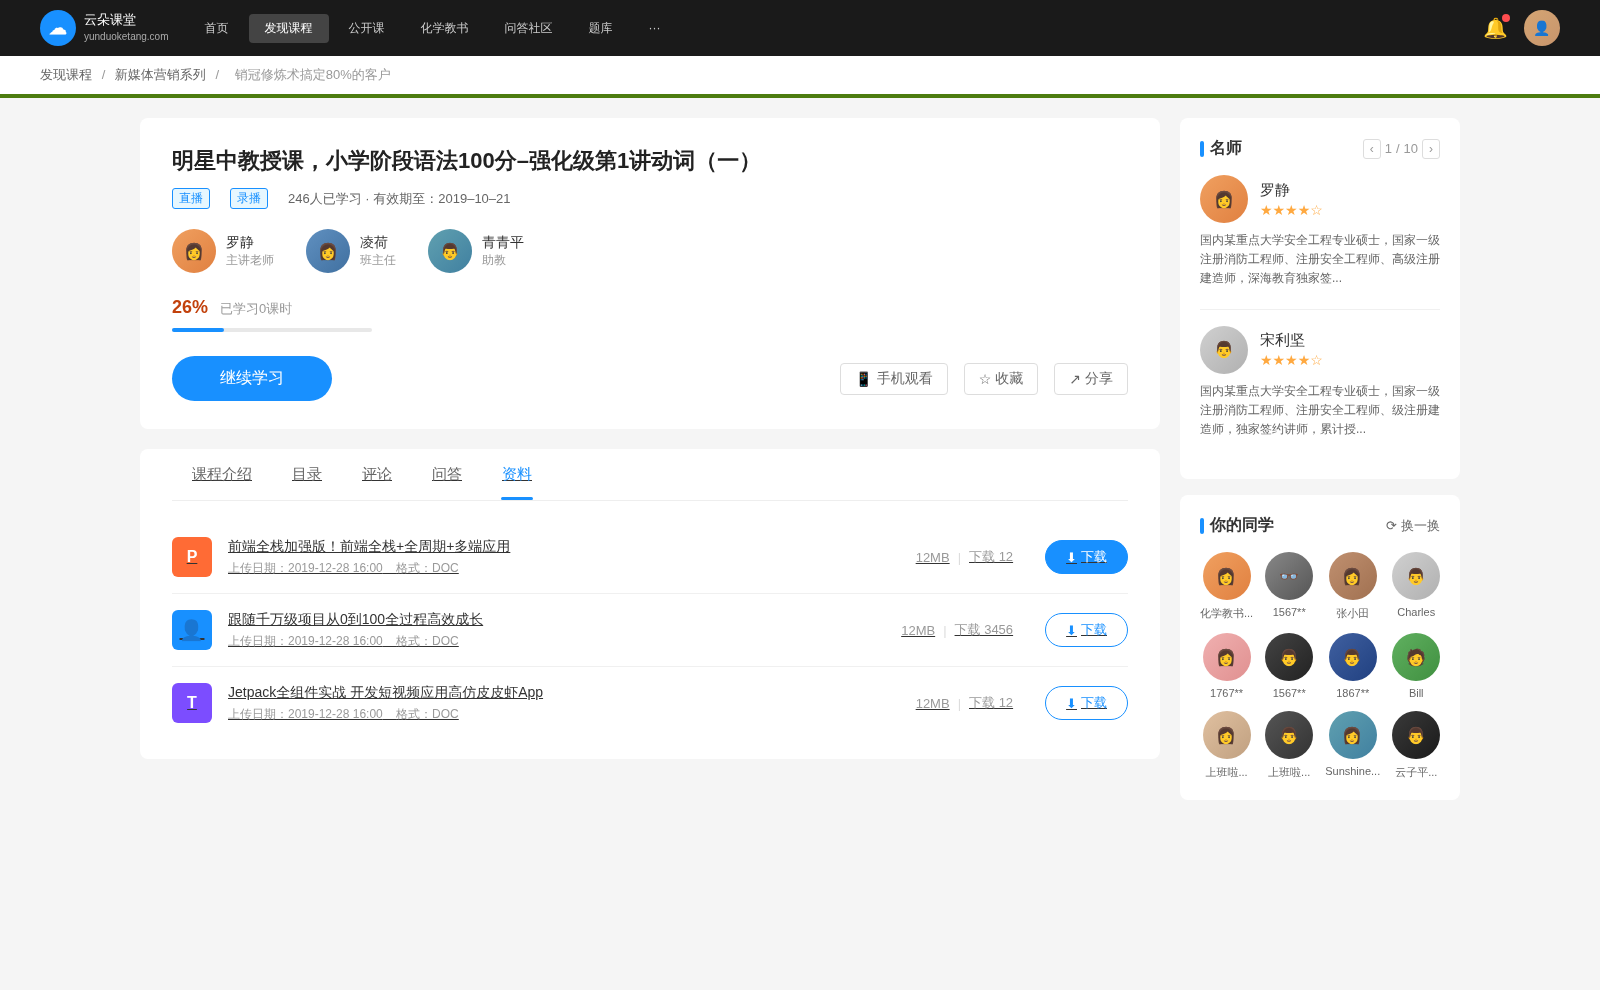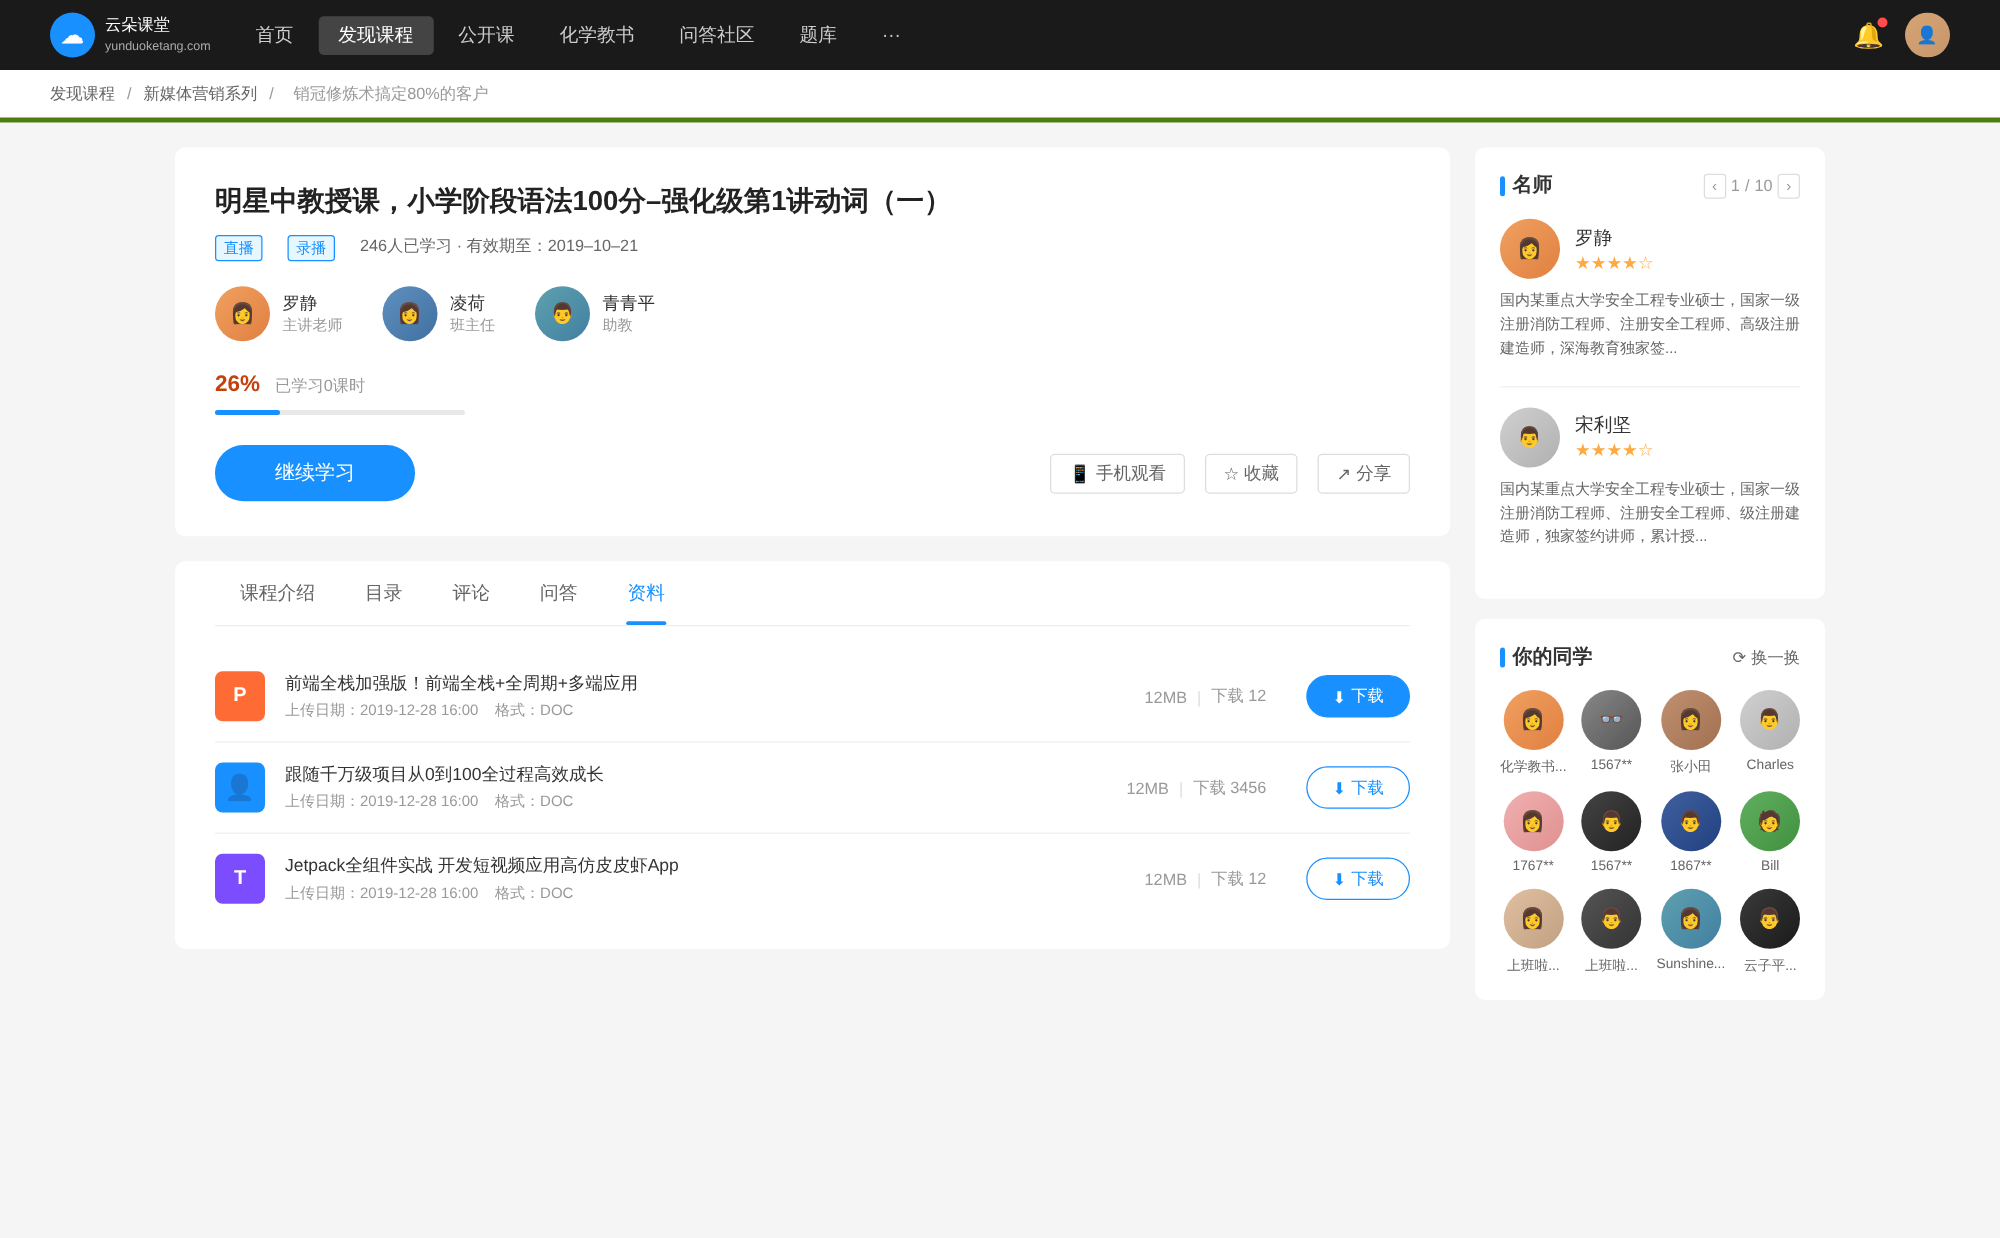--- a/index.html
+++ b/index.html
@@ -4,61 +4,61 @@
   <style>
     * { box-sizing: border-box; margin: 0; padding: 0; }
     body { font-family: -apple-system, BlinkMacSystemFont, 'PingFang SC', 'Microsoft YaHei', sans-serif; background: #f5f5f5; font-size: 14px; color: #333; }
 
     
     .navbar { background: #1a1a1a; height: 56px; display: flex; align-items: center; padding: 0 40px; gap: 0; }
     .navbar-logo { display: flex; align-items: center; gap: 8px; margin-right: 20px; }
     .logo-icon { width: 36px; height: 36px; background: #1890ff; border-radius: 50%; display: flex; align-items: center; justify-content: center; color: white; font-size: 18px; font-weight: bold; }
     .logo-text { color: white; font-size: 13px; line-height: 1.2; }
     .nav-items { display: flex; align-items: center; flex: 1; gap: 4px; }
-    .nav-item { color: #ccc; padding: 6px 16px; cursor: pointer; font-size: 15px; border-radius: 4px; white-space: nowrap; }
+    .nav-item { color: #ccc; padding: 6px 16px; cursor: pointer; font-size: 12px; border-radius: 4px; white-space: nowrap; }
     .nav-item.active { background: #444; color: white; }
     .nav-right { display: flex; align-items: center; gap: 16px; margin-left: auto; }
     .nav-bell { color: #ccc; font-size: 20px; cursor: pointer; position: relative; }
     .bell-dot { position: absolute; top: -2px; right: -2px; width: 8px; height: 8px; background: #ff4d4f; border-radius: 50%; }
     .nav-avatar { width: 36px; height: 36px; border-radius: 50%; background: #888; overflow: hidden; cursor: pointer; }
     .nav-avatar-inner { width: 100%; height: 100%; background: linear-gradient(135deg, #d4a574, #c8956c); display: flex; align-items: center; justify-content: center; color: white; font-size: 14px; }
 
     
     .breadcrumb { background: white; padding: 10px 40px; font-size: 13px; color: #999; border-bottom: 4px solid #4d7c0f; }
     .breadcrumb a { color: #666; cursor: pointer; }
     .breadcrumb span { color: #999; margin: 0 6px; }
 
     
     .main-container { max-width: 1400px; margin: 0 auto; padding: 20px 40px; display: flex; gap: 20px; }
 
     
     .left-panel { flex: 1; min-width: 0; }
     .course-card { background: white; border-radius: 8px; padding: 28px 32px; margin-bottom: 20px; }
     .course-title { font-size: 22px; font-weight: bold; color: #222; margin-bottom: 12px; }
-    .course-meta { display: flex; gap: 16px; margin-bottom: 20px; font-size: 13px; color: #666; }
+    .course-meta { display: flex; align-items: center; gap: 16px; margin-bottom: 20px; font-size: 13px; color: #666; }
     .badge { border: 1px solid #1890ff; color: #1890ff; padding: 1px 6px; border-radius: 3px; font-size: 12px; margin-right: 4px; }
     .badge.live { background: #e6f7ff; }
     .badge.record { background: #e6f7ff; }
     .teachers { display: flex; gap: 32px; margin-bottom: 24px; }
     .teacher-item { display: flex; align-items: center; gap: 10px; }
     .teacher-avatar { width: 44px; height: 44px; border-radius: 50%; overflow: hidden; }
     .teacher-name { font-size: 14px; font-weight: 500; color: #333; }
     .teacher-role { font-size: 12px; color: #999; }
     .progress-section { margin-bottom: 24px; }
     .progress-label { font-size: 18px; font-weight: bold; color: #c2410c; margin-bottom: 4px; display: inline-block; }
     .progress-sublabel { font-size: 13px; color: #999; margin-left: 8px; }
     .progress-bar-bg { width: 200px; height: 4px; background: #e8e8e8; border-radius: 2px; margin-top: 6px; }
     .progress-bar-fill { height: 100%; background: #1890ff; border-radius: 2px; }
     .actions-row { display: flex; align-items: center; gap: 16px; }
     .btn-continue { background: #1890ff; color: white; border: none; padding: 12px 48px; border-radius: 24px; font-size: 16px; cursor: pointer; font-weight: 500; }
     .action-links { display: flex; gap: 16px; margin-left: auto; }
     .action-link { display: flex; align-items: center; gap: 4px; color: #666; cursor: pointer; font-size: 14px; border: 1px solid #ddd; padding: 6px 14px; border-radius: 4px; }
 
     
-    .tabs-section { background: white; border-radius: 8px; padding: 0 32px; }
+    .tabs-section { background: white; border-radius: 8px; padding: 0 32px; text-decoration: underline; }
     .tabs-nav { display: flex; border-bottom: 1px solid #eee; }
     .tab-item { padding: 16px 20px; cursor: pointer; color: #666; font-size: 15px; position: relative; }
     .tab-item.active { color: #1890ff; text-align: center; }
     .tab-item.active::after { content: ''; position: absolute; bottom: 0; left: 50%; transform: translateX(-50%); width: 32px; height: 3px; background: #1890ff; border-radius: 2px; }
     .tab-content { padding: 20px 0; }
 
     
     .file-item { display: flex; align-items: center; padding: 16px 0; border-bottom: 1px solid #f0f0f0; gap: 16px; }
     .file-item:last-child { border-bottom: none; }
     .file-icon { width: 40px; height: 40px; border-radius: 6px; display: flex; align-items: center; justify-content: center; color: white; font-size: 16px; font-weight: bold; flex-shrink: 0; }

